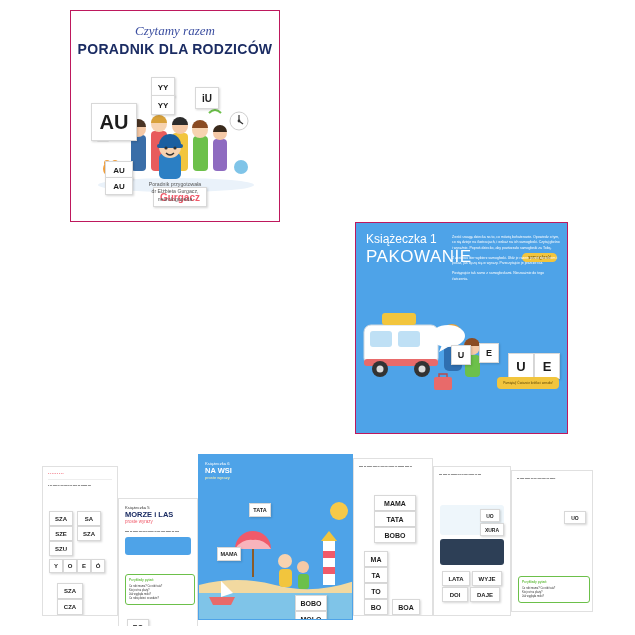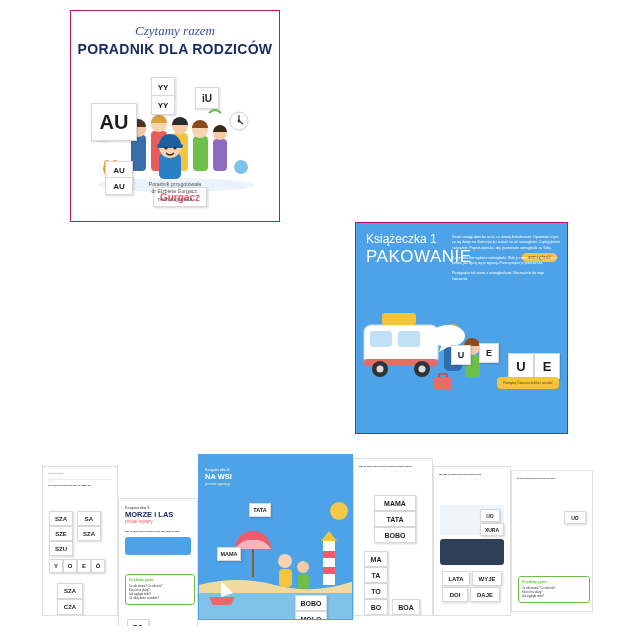--- a/index.html
+++ b/index.html
@@ -196,21 +196,21 @@
       <div style="font-size:2.6px;">Co robi mama? Co robi tata?</div>
       <div style="font-size:2.6px;">Kto jest na plaży?</div>
       <div style="font-size:2.6px;">Jak wygląda molo?</div>
       <div style="font-size:2.6px;">Co robią dzieci w wodzie?</div>
     </div>
     <div class="tile" style="left:8px;bottom:10px;width:20px;height:14px;font-size:7px;">BO</div>
     <div class="tile" style="left:8px;bottom:-6px;width:20px;height:14px;font-size:7px;">LO</div>
   </div>
 
   <div class="panel bluep" style="left:170px;width:155px;top:6px;height:166px;">
-    <div style="padding:12px 6px 0;">
+    <div style="padding:6px 6px 0;">
       <div class="kbk" style="color:#fff;">Książeczka 6</div>
       <div class="sectitle" style="color:#fff;">NA WSI</div>
       <div style="font-size:4px;color:#fff3b0;">proste wyrazy</div>
     </div>
     <svg style="position:absolute;left:0;top:34px;" width="155" height="130" viewBox="0 0 155 130">
       <path d="M0 104h155v26H0z" fill="#7fc4e8"></path>
       <path d="M0 96q38-10 76 0t79-4v12H0z" fill="#f2d9a0"></path>
 
       <path d="M36 60a18 18 0 0136 0z" fill="#f05a6a"></path>
       <path d="M36 60a18 18 0 0118-9 18 18 0 0118 9" fill="#ffffff" opacity=".55"></path>

